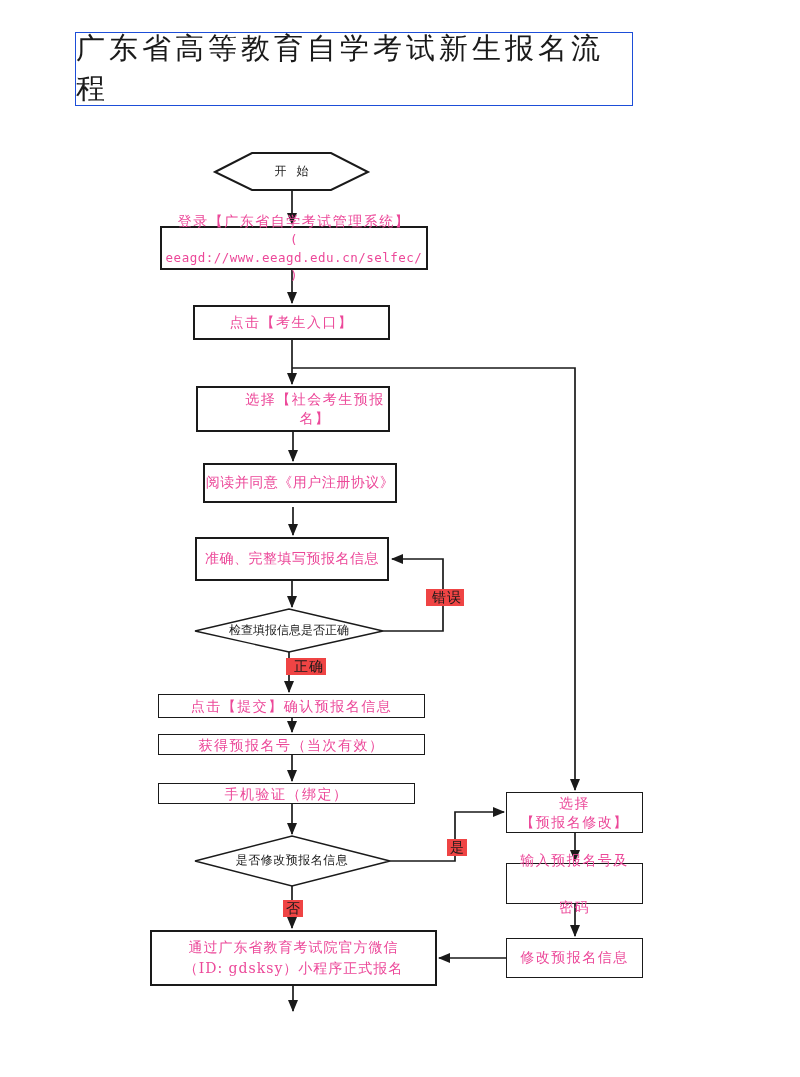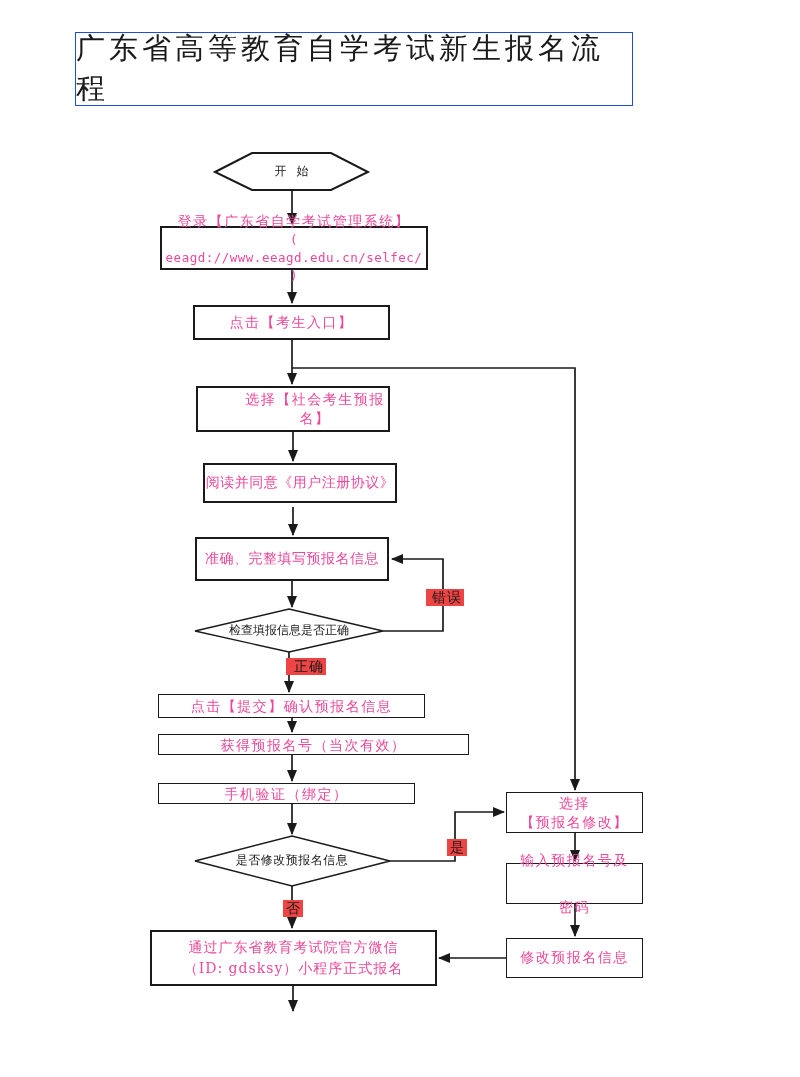--- a/index.html
+++ b/index.html
@@ -101,21 +101,21 @@
   <div class="box" style="left:195px; top:537px; width:194px; height:44px; letter-spacing:0.5px;justify-content:center;">
     <span>准确、完整填写预报名信息</span>
   </div>
 
   <div class="freefloat" style="left:203px; top:609px; width:172px; height:43px; letter-spacing:0;">检查填报信息是否正确</div>
 
   <div class="box thin" style="left:158px; top:694px; width:267px; height:24px; line-height:1;text-align:right;">
     <span>点击【提交】确认预报名信息</span>
   </div>
 
-  <div class="box thin" style="left:158px; top:734px; width:311px; height:21px; line-height:1;">
+  <div class="box thin" style="left:158px; top:734px; width:267px; height:21px; line-height:1;">
     <span>获得预报名号（当次有效）</span>
   </div>
 
   <div class="box thin" style="left:158px; top:783px; width:257px; height:21px; line-height:1;">
     <span>手机验证（绑定）</span>
   </div>
 
   <div class="freefloat" style="left:205px; top:836px; width:174px; height:50px; letter-spacing:0.5px;">是否修改预报名信息</div>
 
   <div class="box thin" style="left:506px; top:792px; width:137px; height:41px; line-height:1.35;">

